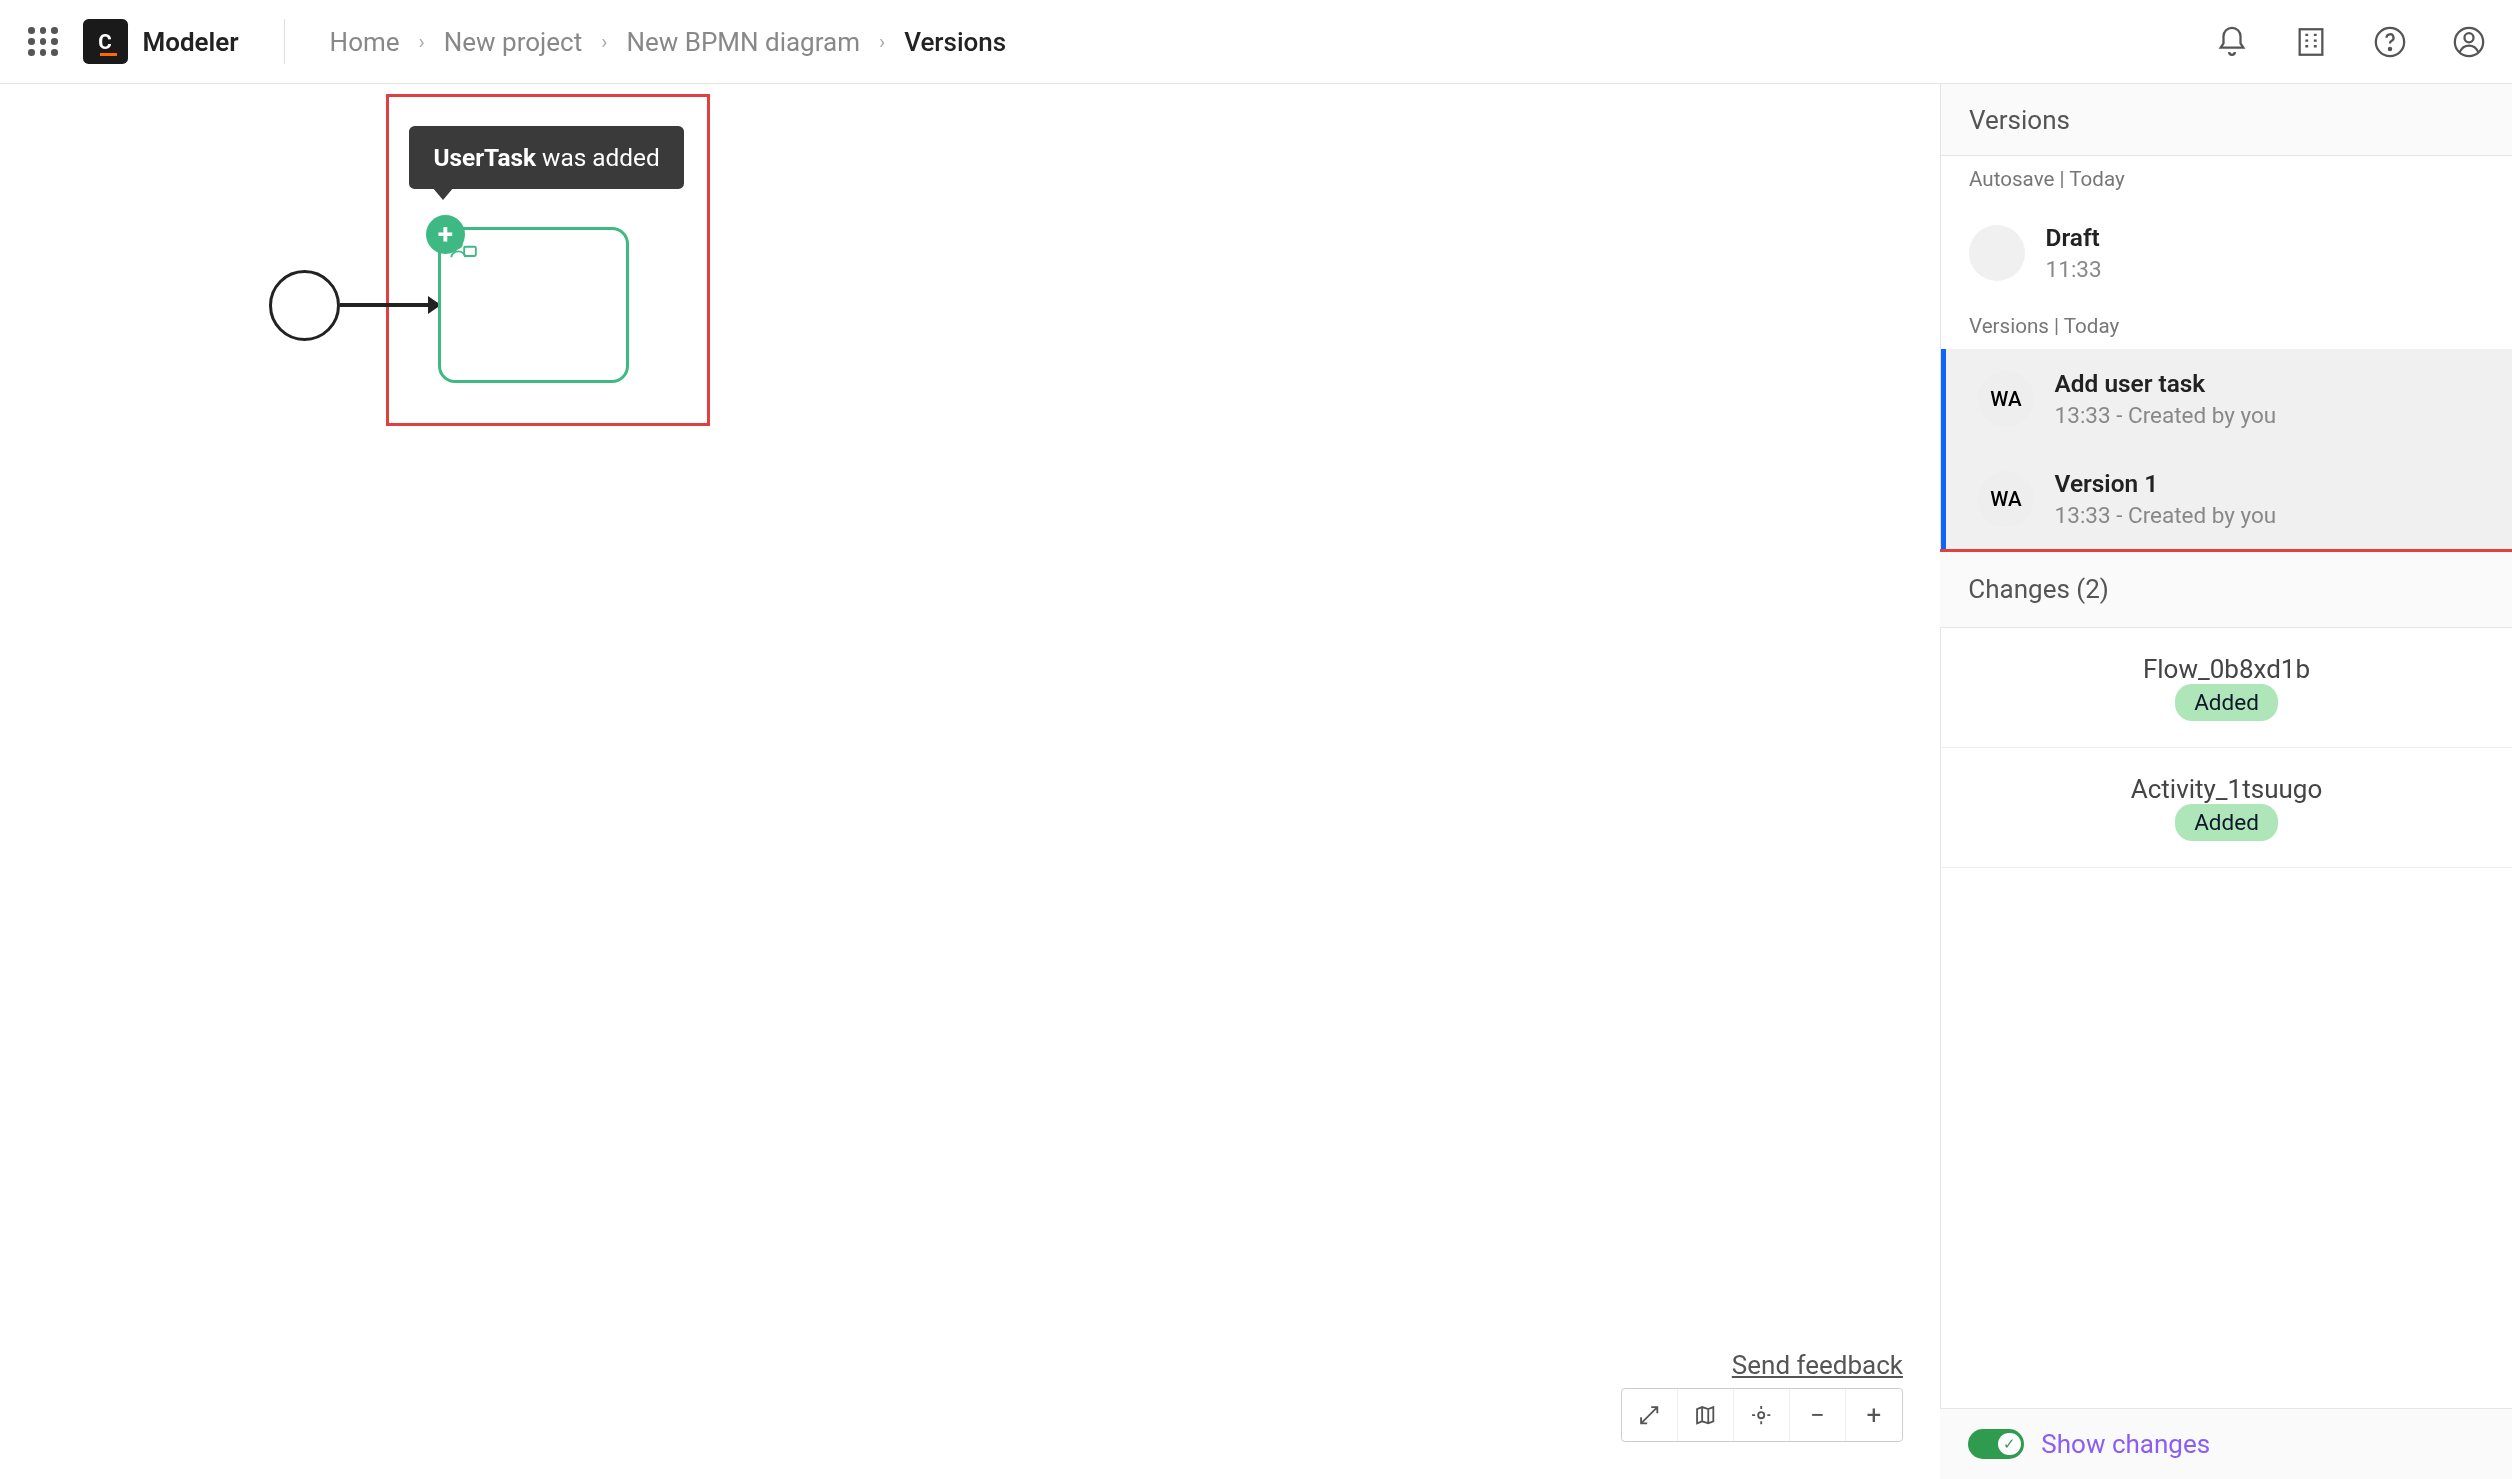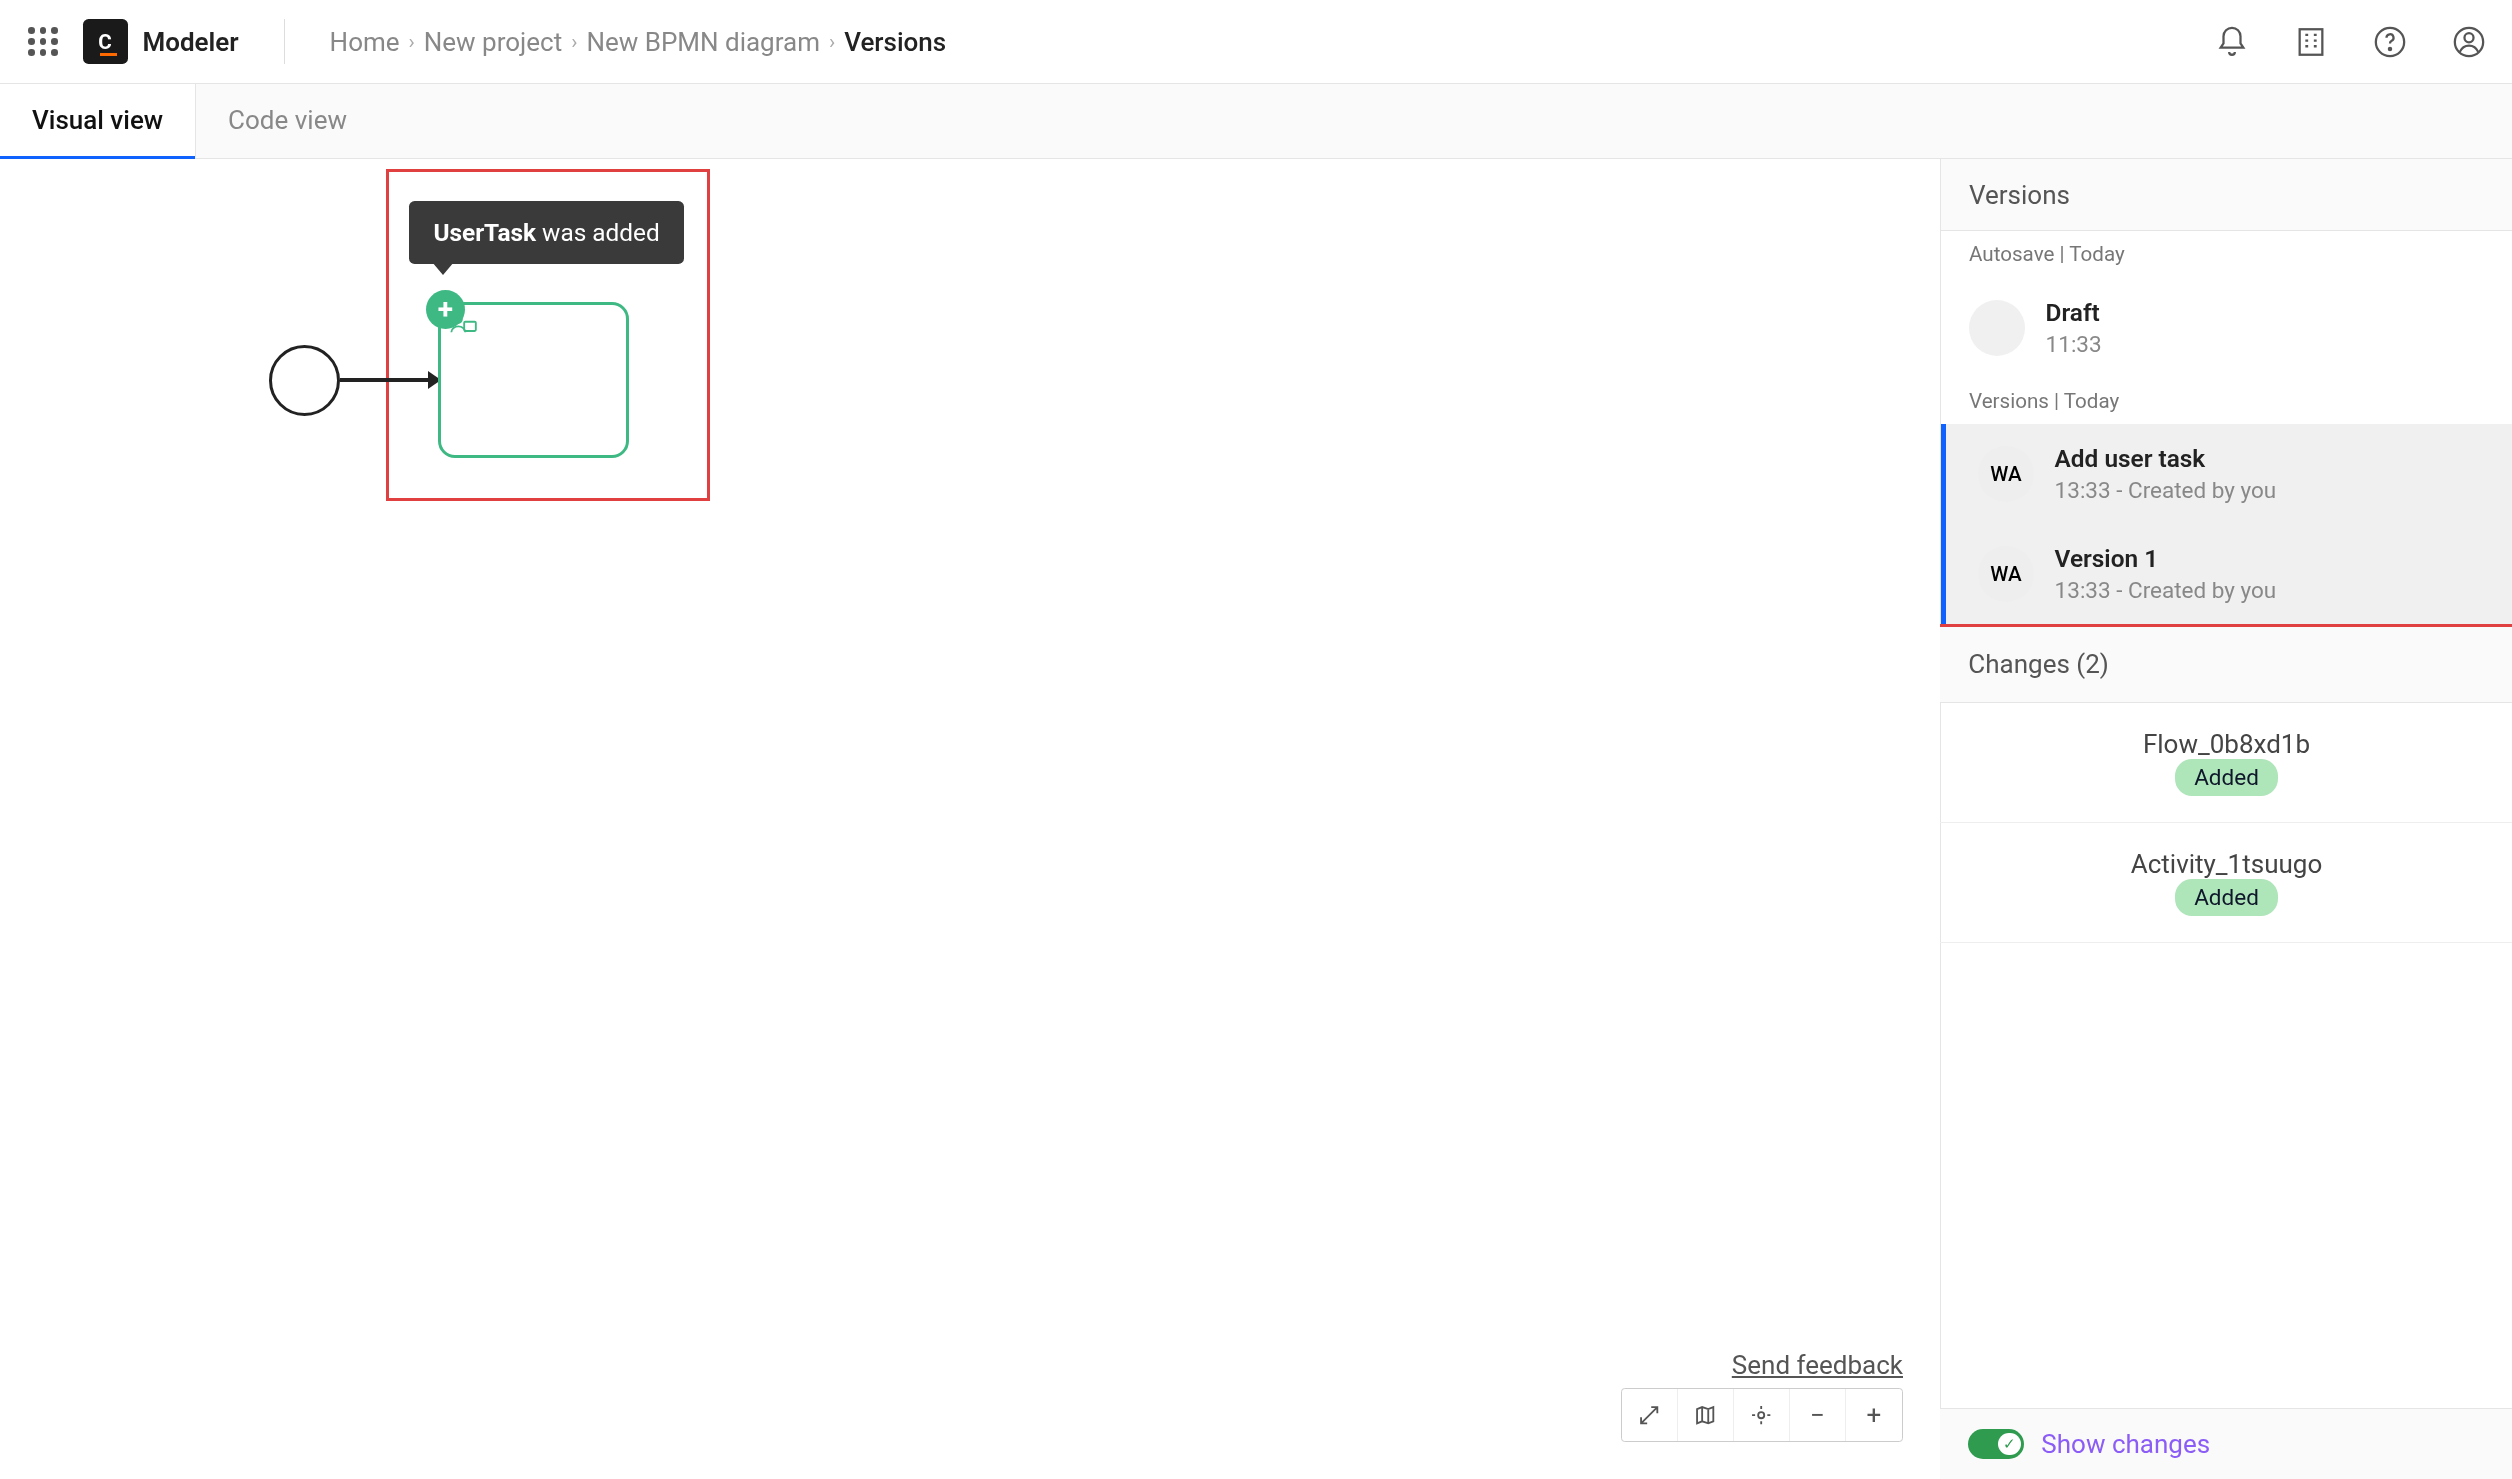--- a/index.html
+++ b/index.html
@@ -9,21 +9,21 @@
 
 .header { height: 84px; display: flex; align-items: center; padding: 0 26px; border-bottom: 0.9px solid #e5e5e5; }
 .apps-icon { width: 34px; height: 34px; display: flex; align-items: center; justify-content: center; cursor: pointer; margin-right: 22.5px; }
 .apps-grid { display: grid; grid-template-columns: repeat(3, 6.6px); grid-template-rows: repeat(3, 6.6px); gap: 4.7px; }
 .apps-grid span { width: 6.6px; height: 6.6px; background: #555; border-radius: 50%; }
 .logo-box { width: 45px; height: 45px; background: #1a1a1a; border-radius: 5.6px; display: flex; align-items: center; justify-content: center; margin-right: 15px; }
 .logo-letter { color: #fff; font-weight: 700; font-size: 20.6px; position: relative; }
 .logo-accent { position: absolute; bottom: -2.8px; left: 1.9px; width: 17px; height: 3.7px; background: #ff6a00; }
 .app-title { font-size: 26px; font-weight: 600; color: #222; margin-right: 45px; }
 .header-divider { width: 0.9px; height: 45px; background: #ddd; margin-right: 45px; }
-.breadcrumbs { display: flex; align-items: center; gap: 9px; }
+.breadcrumbs { display: flex; align-items: center; gap: 19px; }
 .crumb { font-size: 26px; color: #888; cursor: pointer; }
 .crumb.current { color: #222; font-weight: 500; }
 .crumb-sep { color: #aaa; font-size: 20.6px; }
 .header-right { margin-left: auto; display: flex; align-items: center; gap: 45px; }
 .header-icon { width: 34px; height: 34px; cursor: pointer; color: #555; display: flex; align-items: center; justify-content: center; }
 .header-icon svg { width: 34px; height: 34px; }
 
 
 .tabs { height: 75px; display: flex; align-items: center; border-bottom: 0.9px solid #e5e5e5; background: #fafafa; }
 .tab { padding: 0 32px; height: 75px; display: flex; align-items: center; font-size: 26px; color: #888; cursor: pointer; border-bottom: 3.7px solid transparent; }
@@ -135,24 +135,20 @@
       <div class="header-icon">
         <svg viewBox="0 0 24 24" fill="none" stroke="currentColor" stroke-width="1.6">
             <circle cx="12" cy="12" r="10"></circle>
             <circle cx="12" cy="9" r="3.2"></circle>
             <path d="M5.5 19c1.3-3 4-4.5 6.5-4.5s5.2 1.5 6.5 4.5"></path>
           </svg>
       </div>
     </div>
   </div>
 
-  <div class="tabs">
-    <div class="tab active">Visual view</div>
-    <div class="tab">Code view</div>
-  </div>
 
   <div class="content">
 
     <div class="canvas">
       <div class="highlight-box highlight-main"></div>
       <div class="tooltip">
         <strong>UserTask</strong><span> was added</span>
       </div>
       <div class="bpmn-start"></div>
       <div class="bpmn-arrow"></div>

